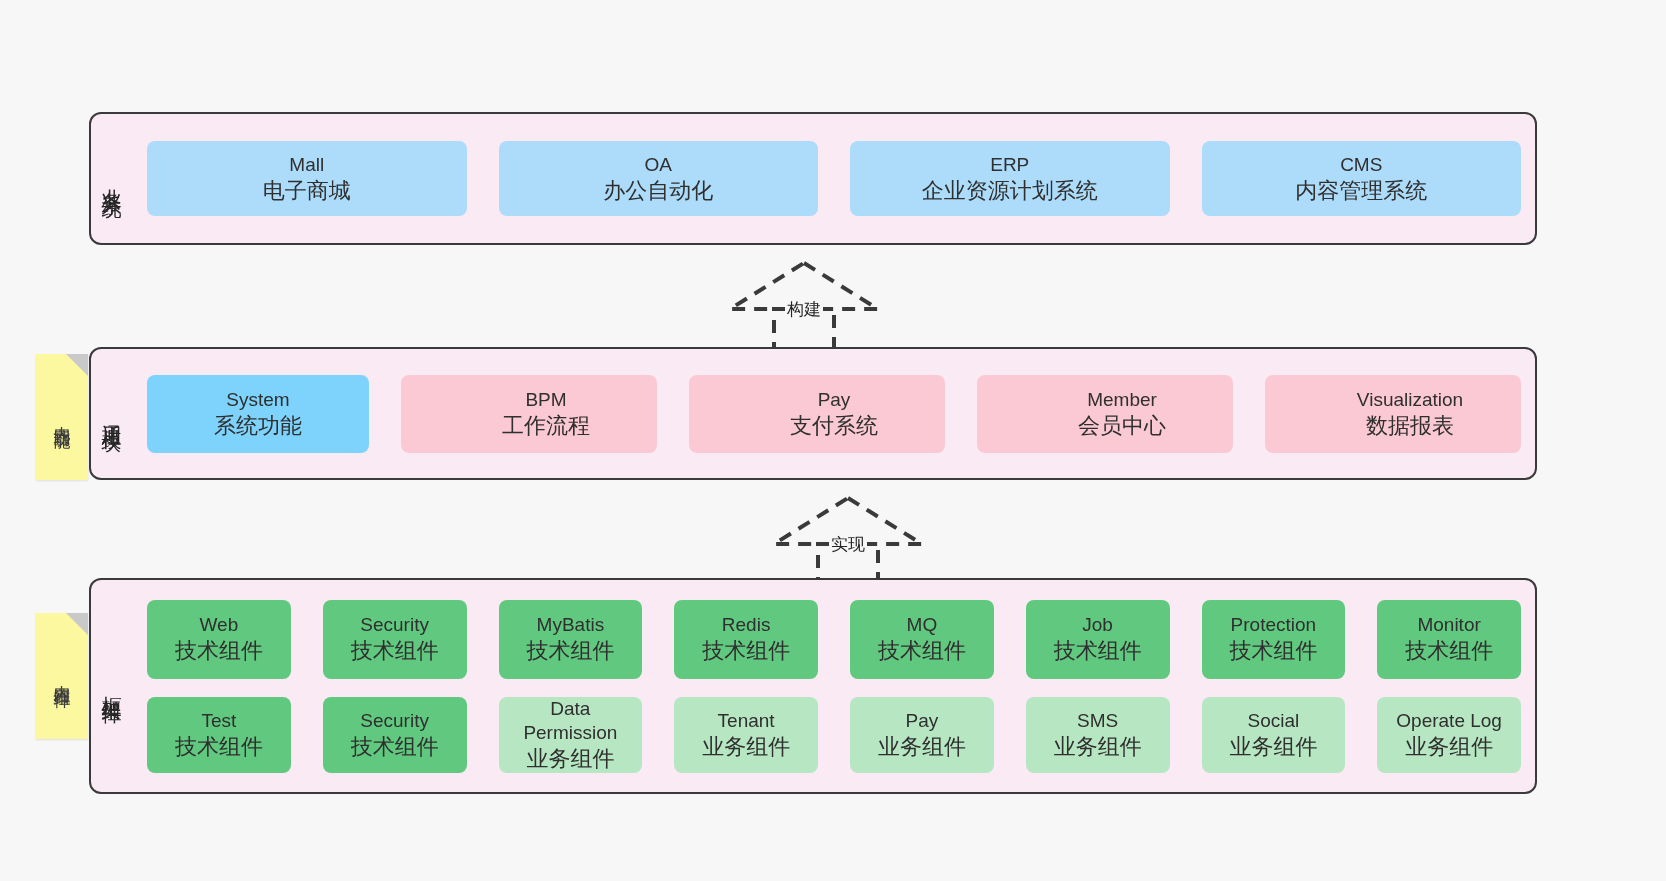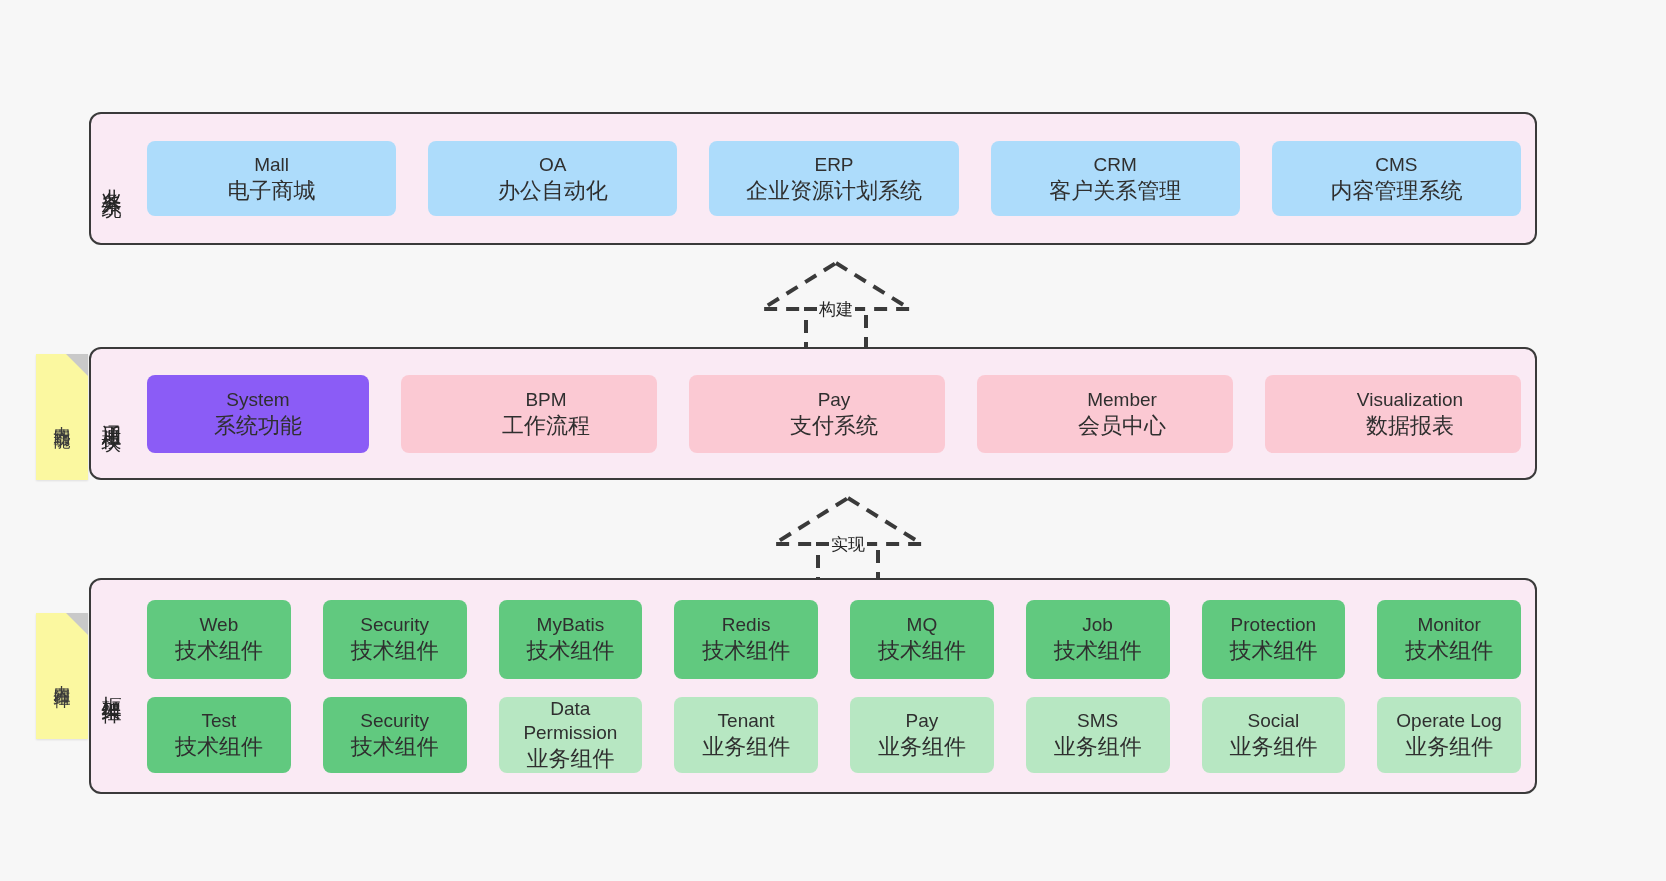--- a/index.html
+++ b/index.html
@@ -79,21 +79,21 @@
   .card .en {
     font-size: 19px;
     line-height: 1.25;
   }
   .card .cn {
     font-size: 22px;
     line-height: 1.25;
   }
 
   .c-blue       { background: #addcfb; }
-  .c-red        { background: #8b5cf6; justify-content: center; }
+  .c-red        { background: #7dd3fc; justify-content: center; }
   .c-pink       { background: #fbc9d3; padding-left: 40px; }
   .c-green      { background: #61c97f; }
   .c-lightgreen { background: #b7e7c2; }
 
   
   .sticky {
     position: absolute;
     background: #fbf8a0;
     box-shadow: 0 1px 2px rgba(0,0,0,0.10);
     box-sizing: border-box;
@@ -154,32 +154,28 @@
         </div>
         <div class="card c-blue">
           <div class="en">OA</div>
           <div class="cn">办公自动化</div>
         </div>
         <div class="card c-blue">
           <div class="en">ERP</div>
           <div class="cn">企业资源计划系统</div>
         </div>
         <div class="card c-blue">
-          <div class="en">CRM</div>
-          <div class="cn">客户关系管理</div>
-        </div>
-        <div class="card c-blue">
           <div class="en">CMS</div>
           <div class="cn">内容管理系统</div>
         </div>
       </div>
     </div>
   </div>
 
-  <div class="connector" id="conn-build" style="left:760px; top:261px; width:152px; height:88px;">
+  <div class="connector" id="conn-build" style="left:728px; top:261px; width:152px; height:88px;">
     <svg width="152" height="88" viewBox="0 0 152 88" aria-hidden="true">
 
       <polygon points="76,2 150,48 2,48" fill="none" stroke="#3a3a3a" stroke-width="4" stroke-dasharray="13,9" stroke-linecap="butt"></polygon>
 
       <rect x="46" y="48" width="60" height="40" fill="none" stroke="#3a3a3a" stroke-width="4" stroke-dasharray="13,9"></rect>
     </svg>
     <div class="conn-label" style="top:40px;">构建</div>
   </div>
 
   <div class="sticky" id="sticky-functions" style="left:36px; top:354px; width:52px; height:126px;">

